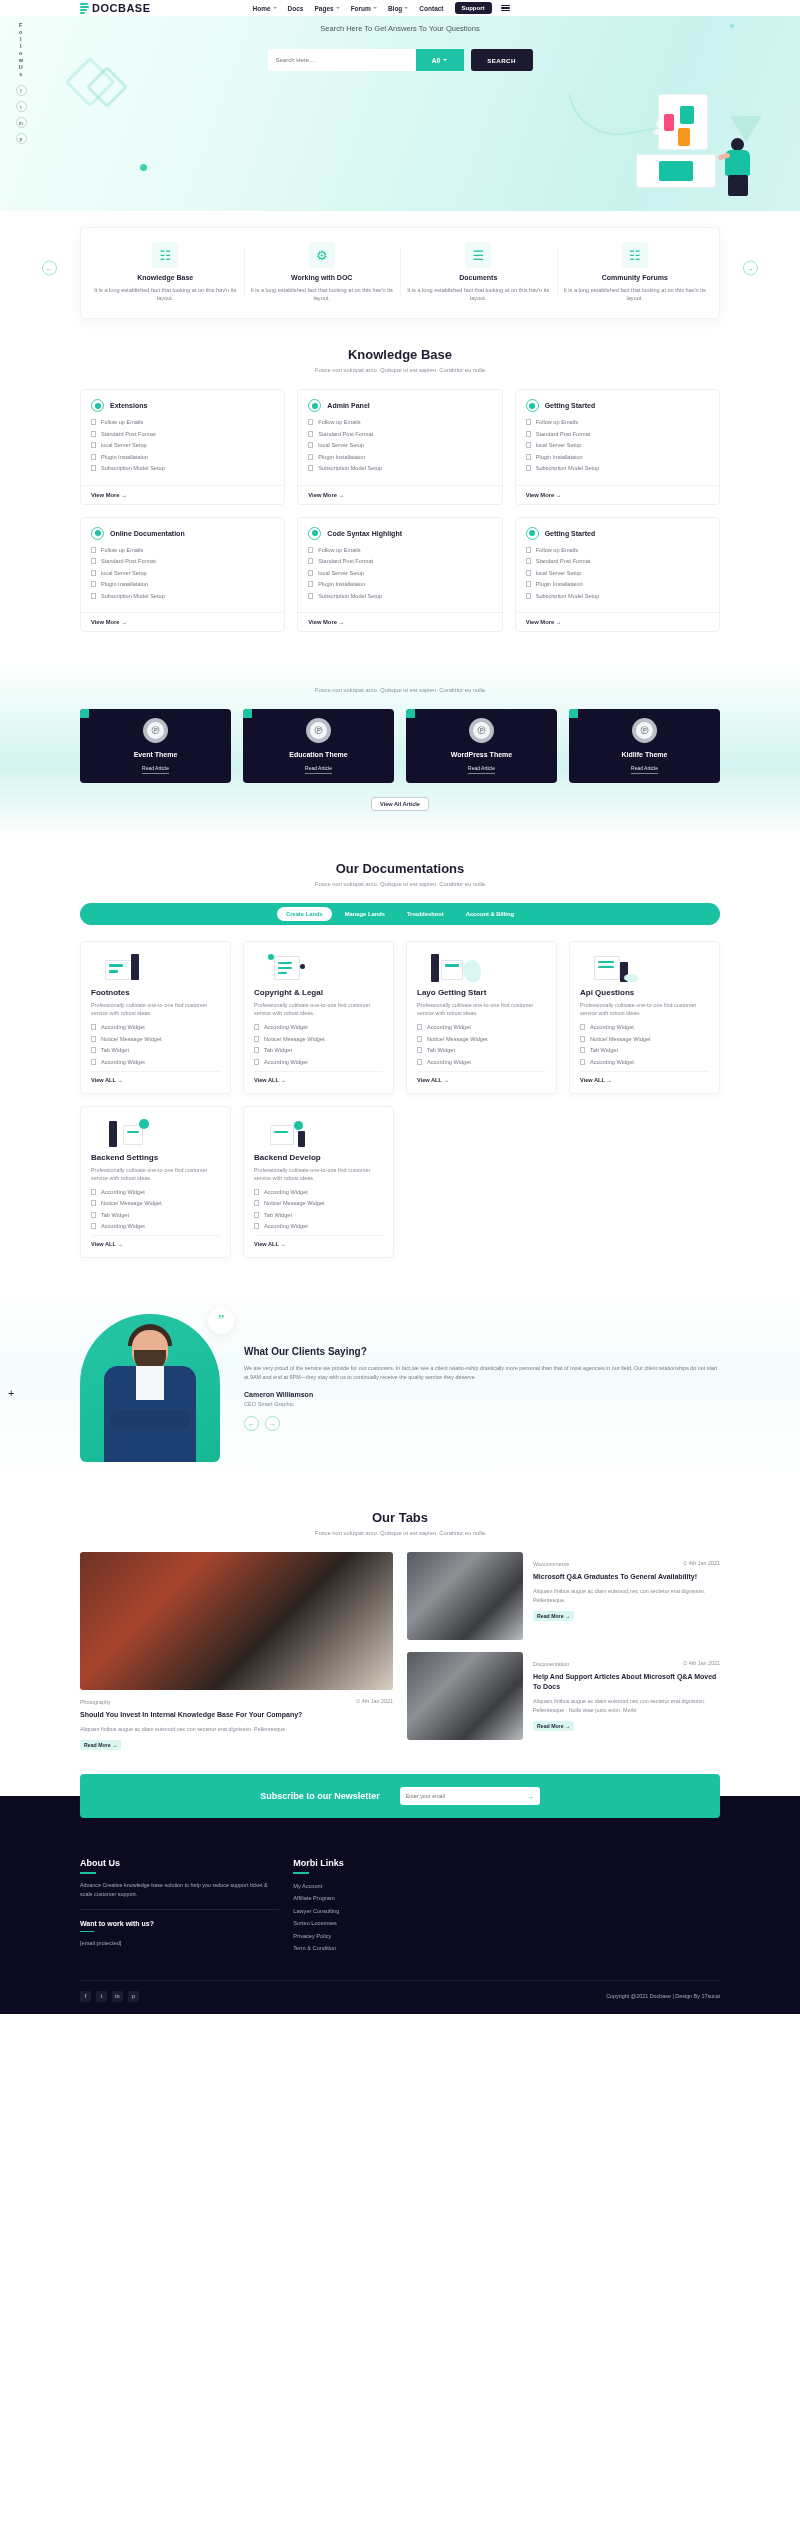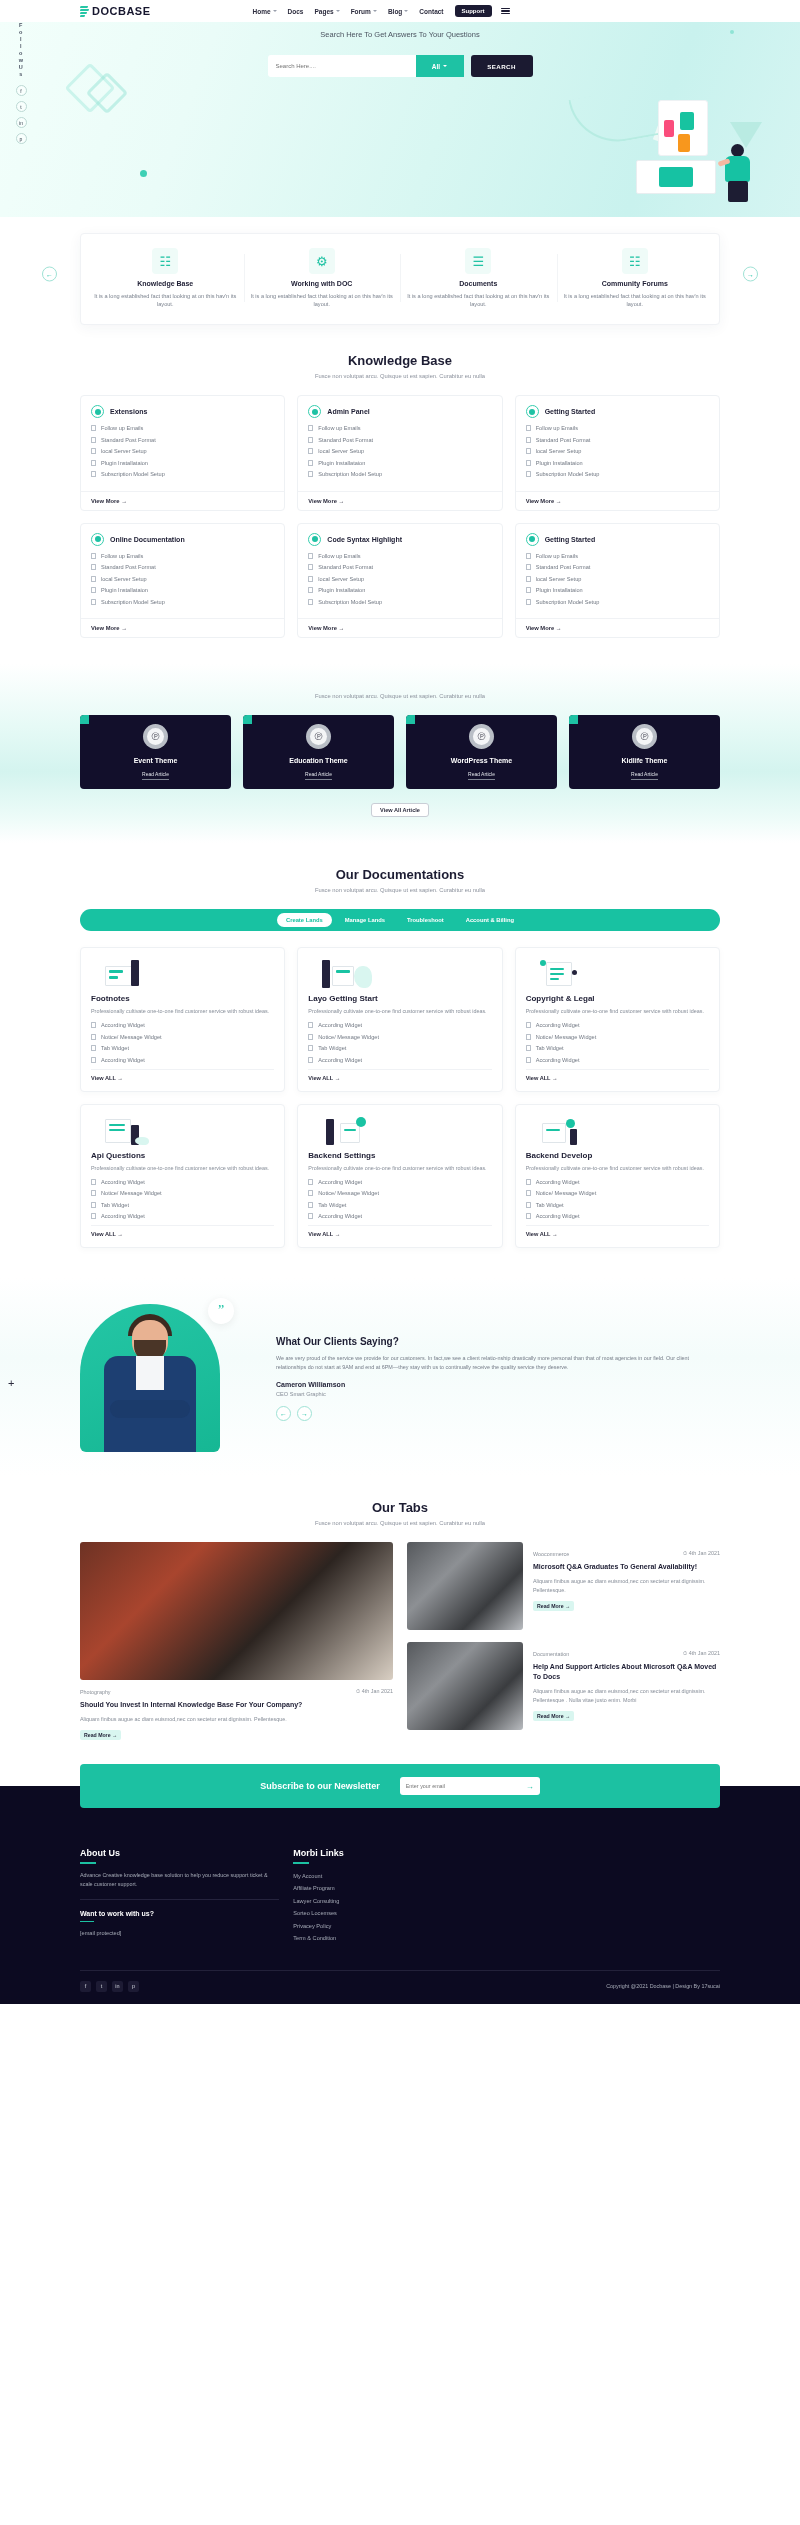--- a/index.html
+++ b/index.html
@@ -6,21 +6,21 @@
   html,body{width:800px;}
   body{
     font-family:"Liberation Sans",sans-serif;
     background:#fff;color:#1b1b2f;
     width:800px;height:2525px;overflow:hidden;position:relative;
     font-size:10px;
   }
   .wrap{width:800px;position:relative;}
 
   
-  .header{height:22px;background:#fff;display:flex;align-items:center;justify-content:center;position:relative;z-index:30;}
+  .header{height:16px;background:#fff;display:flex;align-items:center;justify-content:center;position:relative;z-index:30;}
   .header-inner{width:640px;display:flex;align-items:center;}
   .logo{display:flex;align-items:center;gap:3px;font-weight:bold;font-size:11px;letter-spacing:.5px;color:#16162e;}
   .logo-mark{width:9px;height:11px;position:relative;display:inline-block;}
   .logo-mark i{position:absolute;left:0;background:#26c6a5;display:block;border-radius:1px;}
   .logo-mark i:nth-child(1){top:0;width:8px;height:2px;transform:skewX(-18deg);}
   .logo-mark i:nth-child(2){top:3px;width:9px;height:2px;transform:skewX(-18deg);}
   .logo-mark i:nth-child(3){top:6px;width:7px;height:2px;transform:skewX(-18deg);}
   .logo-mark i:nth-child(4){top:9px;width:5px;height:2px;transform:skewX(-18deg);}
   .nav{display:flex;align-items:center;gap:11px;margin-left:102px;}
   .nav a{font-size:6.5px;color:#2b2b3d;text-decoration:none;font-weight:600;display:flex;align-items:center;gap:2px;}
@@ -109,21 +109,21 @@
   .forum-av span{width:17px;height:17px;border-radius:50%;background:#f4f5f7;display:flex;align-items:center;justify-content:center;font-size:8px;color:#3a3a48;}
   .forum-t{font-size:7px;font-weight:bold;color:#fff;}
   .forum-a{font-size:5px;color:#dfe2e8;margin-top:7px;border-bottom:1px solid #7d8391;padding-bottom:2px;}
   .viewall{display:block;margin:14px auto 0;width:58px;height:14px;border:1px solid #c9ced6;border-radius:3px;background:#fff;font-size:5.6px;color:#2b2b3d;font-weight:600;}
 
   
   .docs{padding:24px 9px 30px;background:#fff;}
   .tabs{width:640px;margin:16px auto 0;background:#18c2a2;border-radius:14px;height:22px;display:flex;align-items:center;justify-content:center;gap:4px;}
   .tab{font-size:5.8px;font-weight:bold;color:#ffffff;padding:4px 9px;border-radius:10px;}
   .tab.active{background:#fff;color:#18c2a2;}
-  .doc-grid{width:640px;margin:16px auto 0;display:grid;grid-template-columns:repeat(3,1fr);gap:12px;}
+  .doc-grid{width:640px;margin:16px auto 0;display:grid;grid-template-columns:repeat(4,1fr);gap:12px;}
   .doc-card{border:1px solid #eef1f4;border-radius:4px;background:#fff;padding:10px;box-shadow:0 2px 7px rgba(30,50,70,.03);}
   .doc-art{height:30px;position:relative;margin-bottom:6px;}
   .doc-t{font-size:8px;font-weight:bold;color:#1d1d33;}
   .doc-d{font-size:5.4px;color:#868d98;line-height:8px;margin-top:4px;}
   .doc-list{margin-top:7px;}
   .doc-foot{border-top:1px solid #f0f2f5;margin-top:6px;padding-top:5px;font-size:5.6px;font-weight:bold;color:#2b2b3d;}
 
   
   .pg{position:absolute;background:#fff;border:1px solid #dfe5e9;border-radius:1px;}
   .fig{position:absolute;background:#24233c;border-radius:1px;}
@@ -134,21 +134,21 @@
   .testi{padding:26px 0 24px;position:relative;background:linear-gradient(180deg,#fff 0%,#f4fcfb 40%,#fff 100%);overflow:hidden;}
   .testi-inner{width:640px;margin:0 auto;display:flex;align-items:center;gap:24px;position:relative;}
   .testi-photo{width:140px;height:148px;border-radius:70px 70px 6px 6px;background:linear-gradient(160deg,#24c6a5,#16b794);position:relative;overflow:hidden;flex:none;}
   .tp-head{position:absolute;left:52px;top:16px;width:36px;height:40px;border-radius:17px;background:#e8b292;}
   .tp-hair{position:absolute;left:48px;top:10px;width:44px;height:22px;border-radius:22px 22px 0 0;background:#3b2a20;}
   .tp-beard{position:absolute;left:54px;top:36px;width:32px;height:22px;border-radius:0 0 16px 16px;background:#4a3527;}
   .tp-body{position:absolute;left:24px;top:52px;width:92px;height:96px;background:#1d3f72;border-radius:14px 14px 0 0;}
   .tp-shirt{position:absolute;left:56px;top:52px;width:28px;height:34px;background:#f4f6f8;}
   .tp-arms{position:absolute;left:30px;top:96px;width:80px;height:18px;background:#1b3b6b;border-radius:9px;}
   .quote-badge{position:absolute;left:128px;top:-6px;width:26px;height:26px;border-radius:50%;background:#fff;box-shadow:0 2px 8px rgba(0,0,0,.07);display:flex;align-items:center;justify-content:center;font-size:14px;color:#19c3a3;font-family:"Liberation Serif",serif;line-height:1;}
-  .testi-body{flex:1;margin-left:32px;}
+  .testi-body{flex:1;}
   .testi-h{font-size:10px;font-weight:bold;color:#1d1d33;}
   .testi-p{font-size:5.4px;color:#757c88;line-height:9px;margin-top:7px;}
   .testi-name{font-size:7px;font-weight:bold;color:#1d1d33;margin-top:9px;}
   .testi-role{font-size:5.6px;color:#858c97;margin-top:3px;}
   .testi-navs{display:flex;gap:6px;margin-top:9px;}
   .plus{position:absolute;left:8px;top:50%;font-size:11px;color:#2b2b3d;}
 
   
   .blog{padding:24px 0 20px;background:#fff;}
   .blog-grid{width:640px;margin:16px auto 0;display:grid;grid-template-columns:1fr 1fr;gap:14px;}
@@ -576,58 +576,58 @@
         </div>
         <div class="kb-li">
           <span class="doc-ic"></span>
           <span>According Widget</span>
         </div>
     </div>
     <div class="doc-foot">View ALL →</div>
   </div>
   <div class="doc-card">
     <div class="doc-art">
-            <div class="blob" style="left:46px;top:8px;width:18px;height:22px"></div>
-            <div class="pg" style="left:24px;top:8px;width:22px;height:20px"></div>
-            <div class="fig" style="left:14px;top:2px;width:8px;height:28px"></div>
-            <div class="fig-g" style="left:28px;top:12px;width:14px;height:3px"></div>
-          </div>
-    <div class="doc-t">Layo Getting Start</div>
-    <div class="doc-d">Professionally cultivate one-to-one find customer service with robust ideas.</div>
-    <div class="doc-list">
-
-        <div class="kb-li">
-          <span class="doc-ic"></span>
-          <span>According Widget</span>
-        </div>
-        <div class="kb-li">
-          <span class="doc-ic"></span>
-          <span>Notice/ Message Widget</span>
-        </div>
-        <div class="kb-li">
-          <span class="doc-ic"></span>
-          <span>Tab Widget</span>
-        </div>
-        <div class="kb-li">
-          <span class="doc-ic"></span>
-          <span>According Widget</span>
-        </div>
-    </div>
-    <div class="doc-foot">View ALL →</div>
-  </div>
-  <div class="doc-card">
-    <div class="doc-art">
             <div class="pg" style="left:20px;top:4px;width:26px;height:24px"></div>
             <div class="fig-g" style="left:24px;top:10px;width:14px;height:2px"></div>
             <div class="fig-g" style="left:24px;top:15px;width:14px;height:2px"></div>
             <div class="fig-g" style="left:24px;top:20px;width:9px;height:2px"></div>
             <div class="fig-g" style="left:14px;top:2px;width:6px;height:6px;border-radius:50%"></div>
             <div class="fig" style="left:46px;top:12px;width:5px;height:5px;border-radius:50%"></div>
           </div>
     <div class="doc-t">Copyright &amp; Legal</div>
+    <div class="doc-d">Professionally cultivate one-to-one find customer service with robust ideas.</div>
+    <div class="doc-list">
+
+        <div class="kb-li">
+          <span class="doc-ic"></span>
+          <span>According Widget</span>
+        </div>
+        <div class="kb-li">
+          <span class="doc-ic"></span>
+          <span>Notice/ Message Widget</span>
+        </div>
+        <div class="kb-li">
+          <span class="doc-ic"></span>
+          <span>Tab Widget</span>
+        </div>
+        <div class="kb-li">
+          <span class="doc-ic"></span>
+          <span>According Widget</span>
+        </div>
+    </div>
+    <div class="doc-foot">View ALL →</div>
+  </div>
+  <div class="doc-card">
+    <div class="doc-art">
+            <div class="blob" style="left:46px;top:8px;width:18px;height:22px"></div>
+            <div class="pg" style="left:24px;top:8px;width:22px;height:20px"></div>
+            <div class="fig" style="left:14px;top:2px;width:8px;height:28px"></div>
+            <div class="fig-g" style="left:28px;top:12px;width:14px;height:3px"></div>
+          </div>
+    <div class="doc-t">Layo Getting Start</div>
     <div class="doc-d">Professionally cultivate one-to-one find customer service with robust ideas.</div>
     <div class="doc-list">
 
         <div class="kb-li">
           <span class="doc-ic"></span>
           <span>According Widget</span>
         </div>
         <div class="kb-li">
           <span class="doc-ic"></span>
           <span>Notice/ Message Widget</span>

